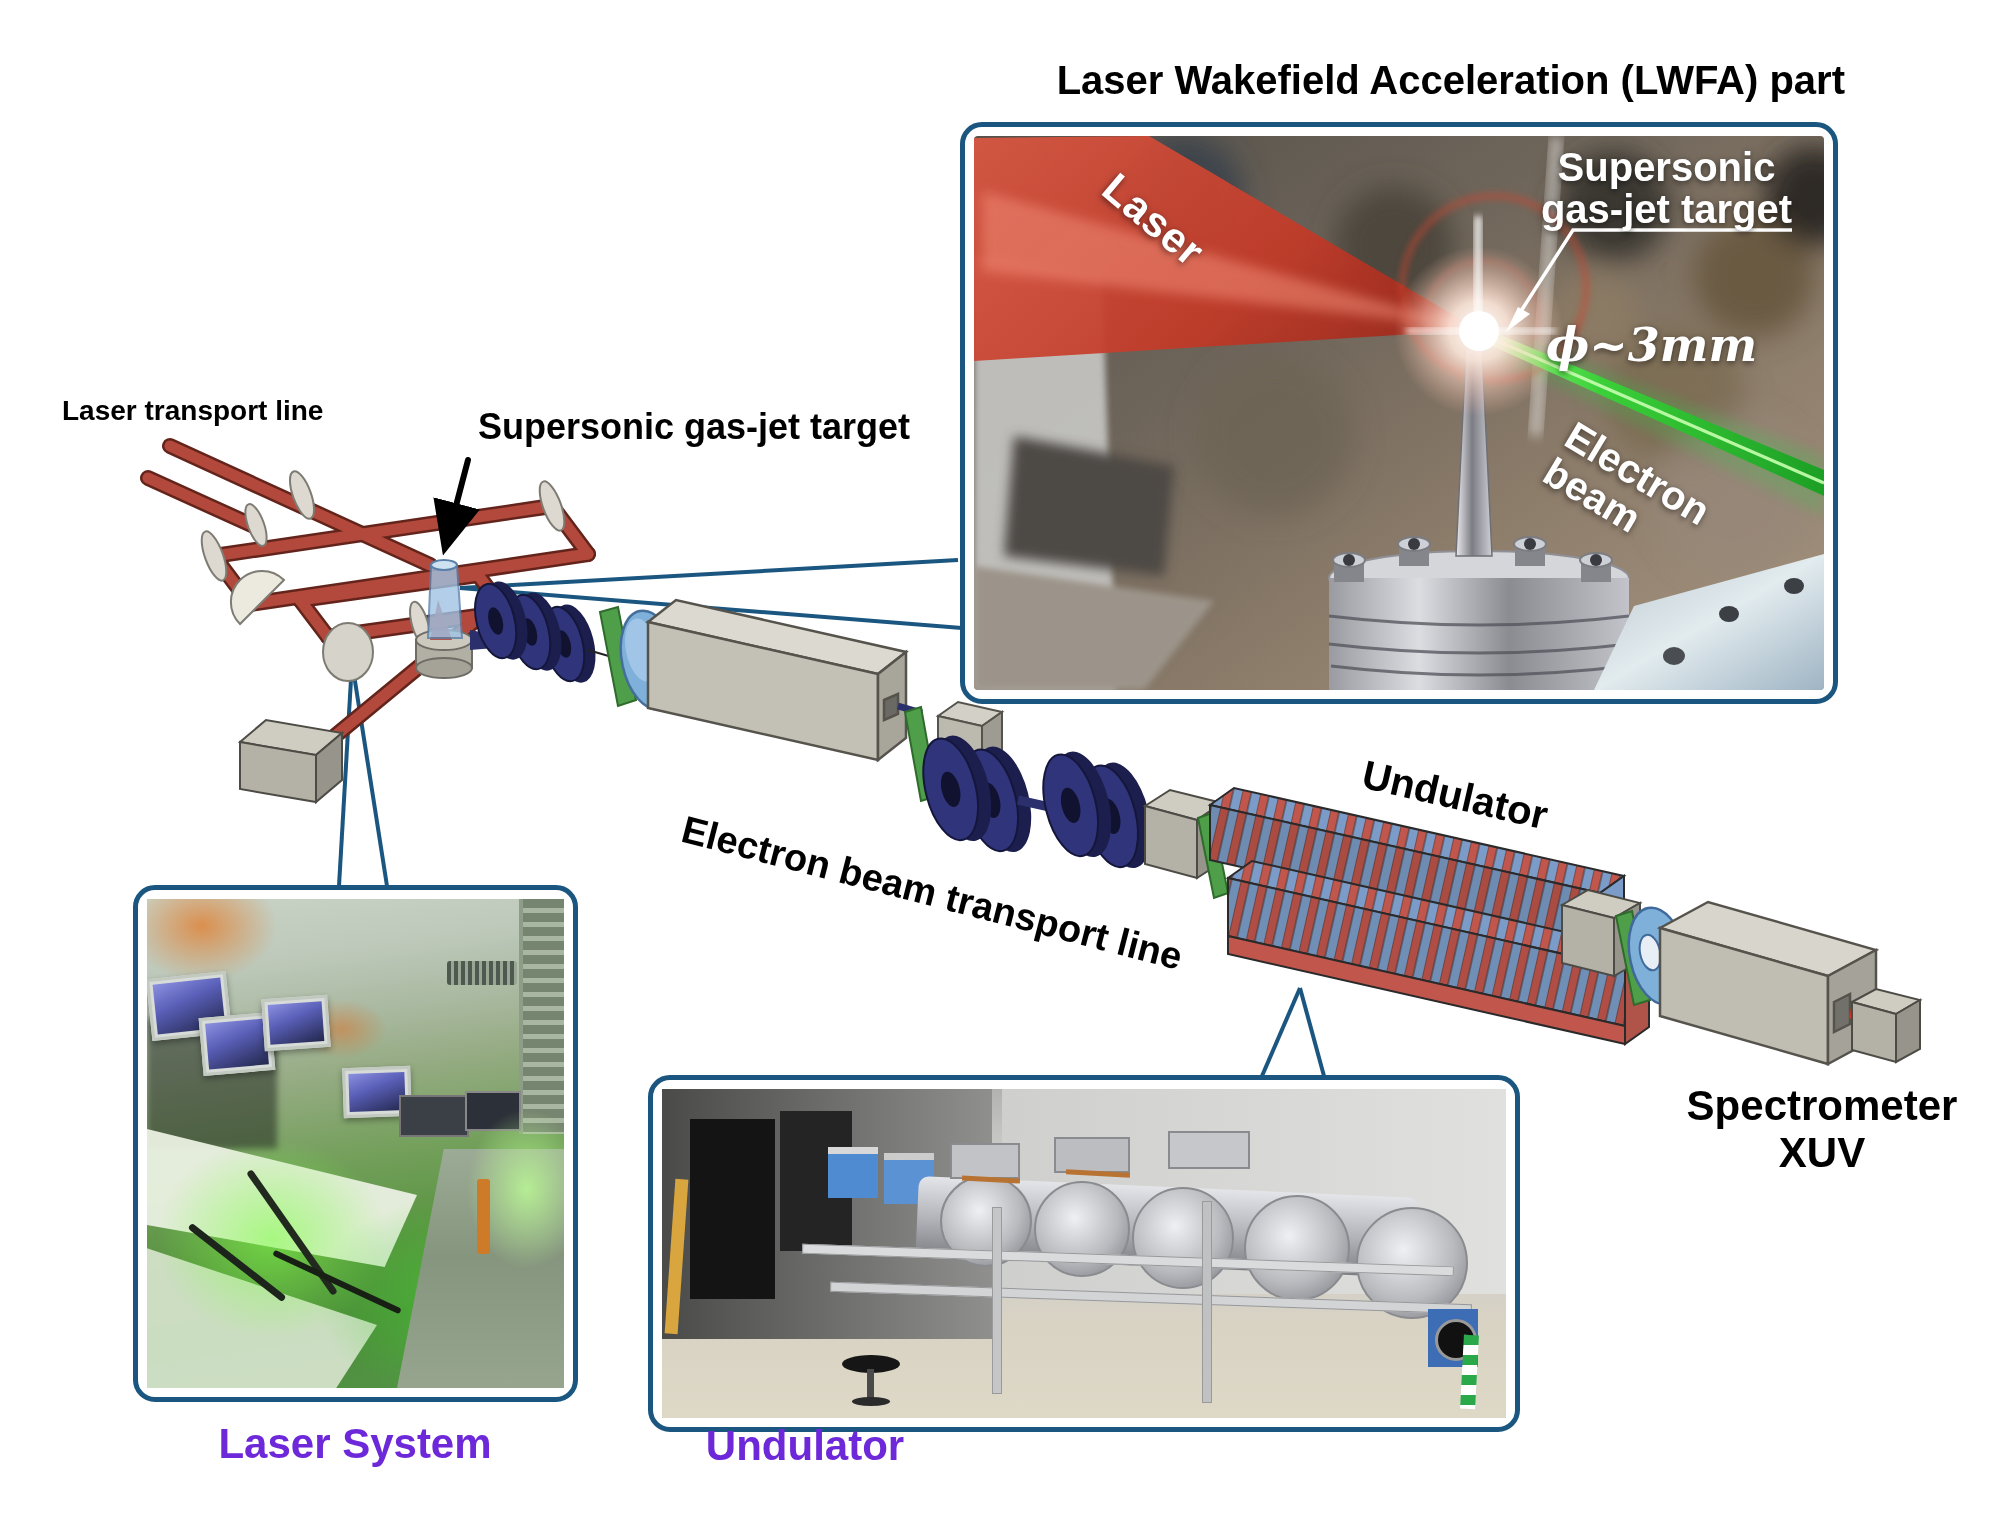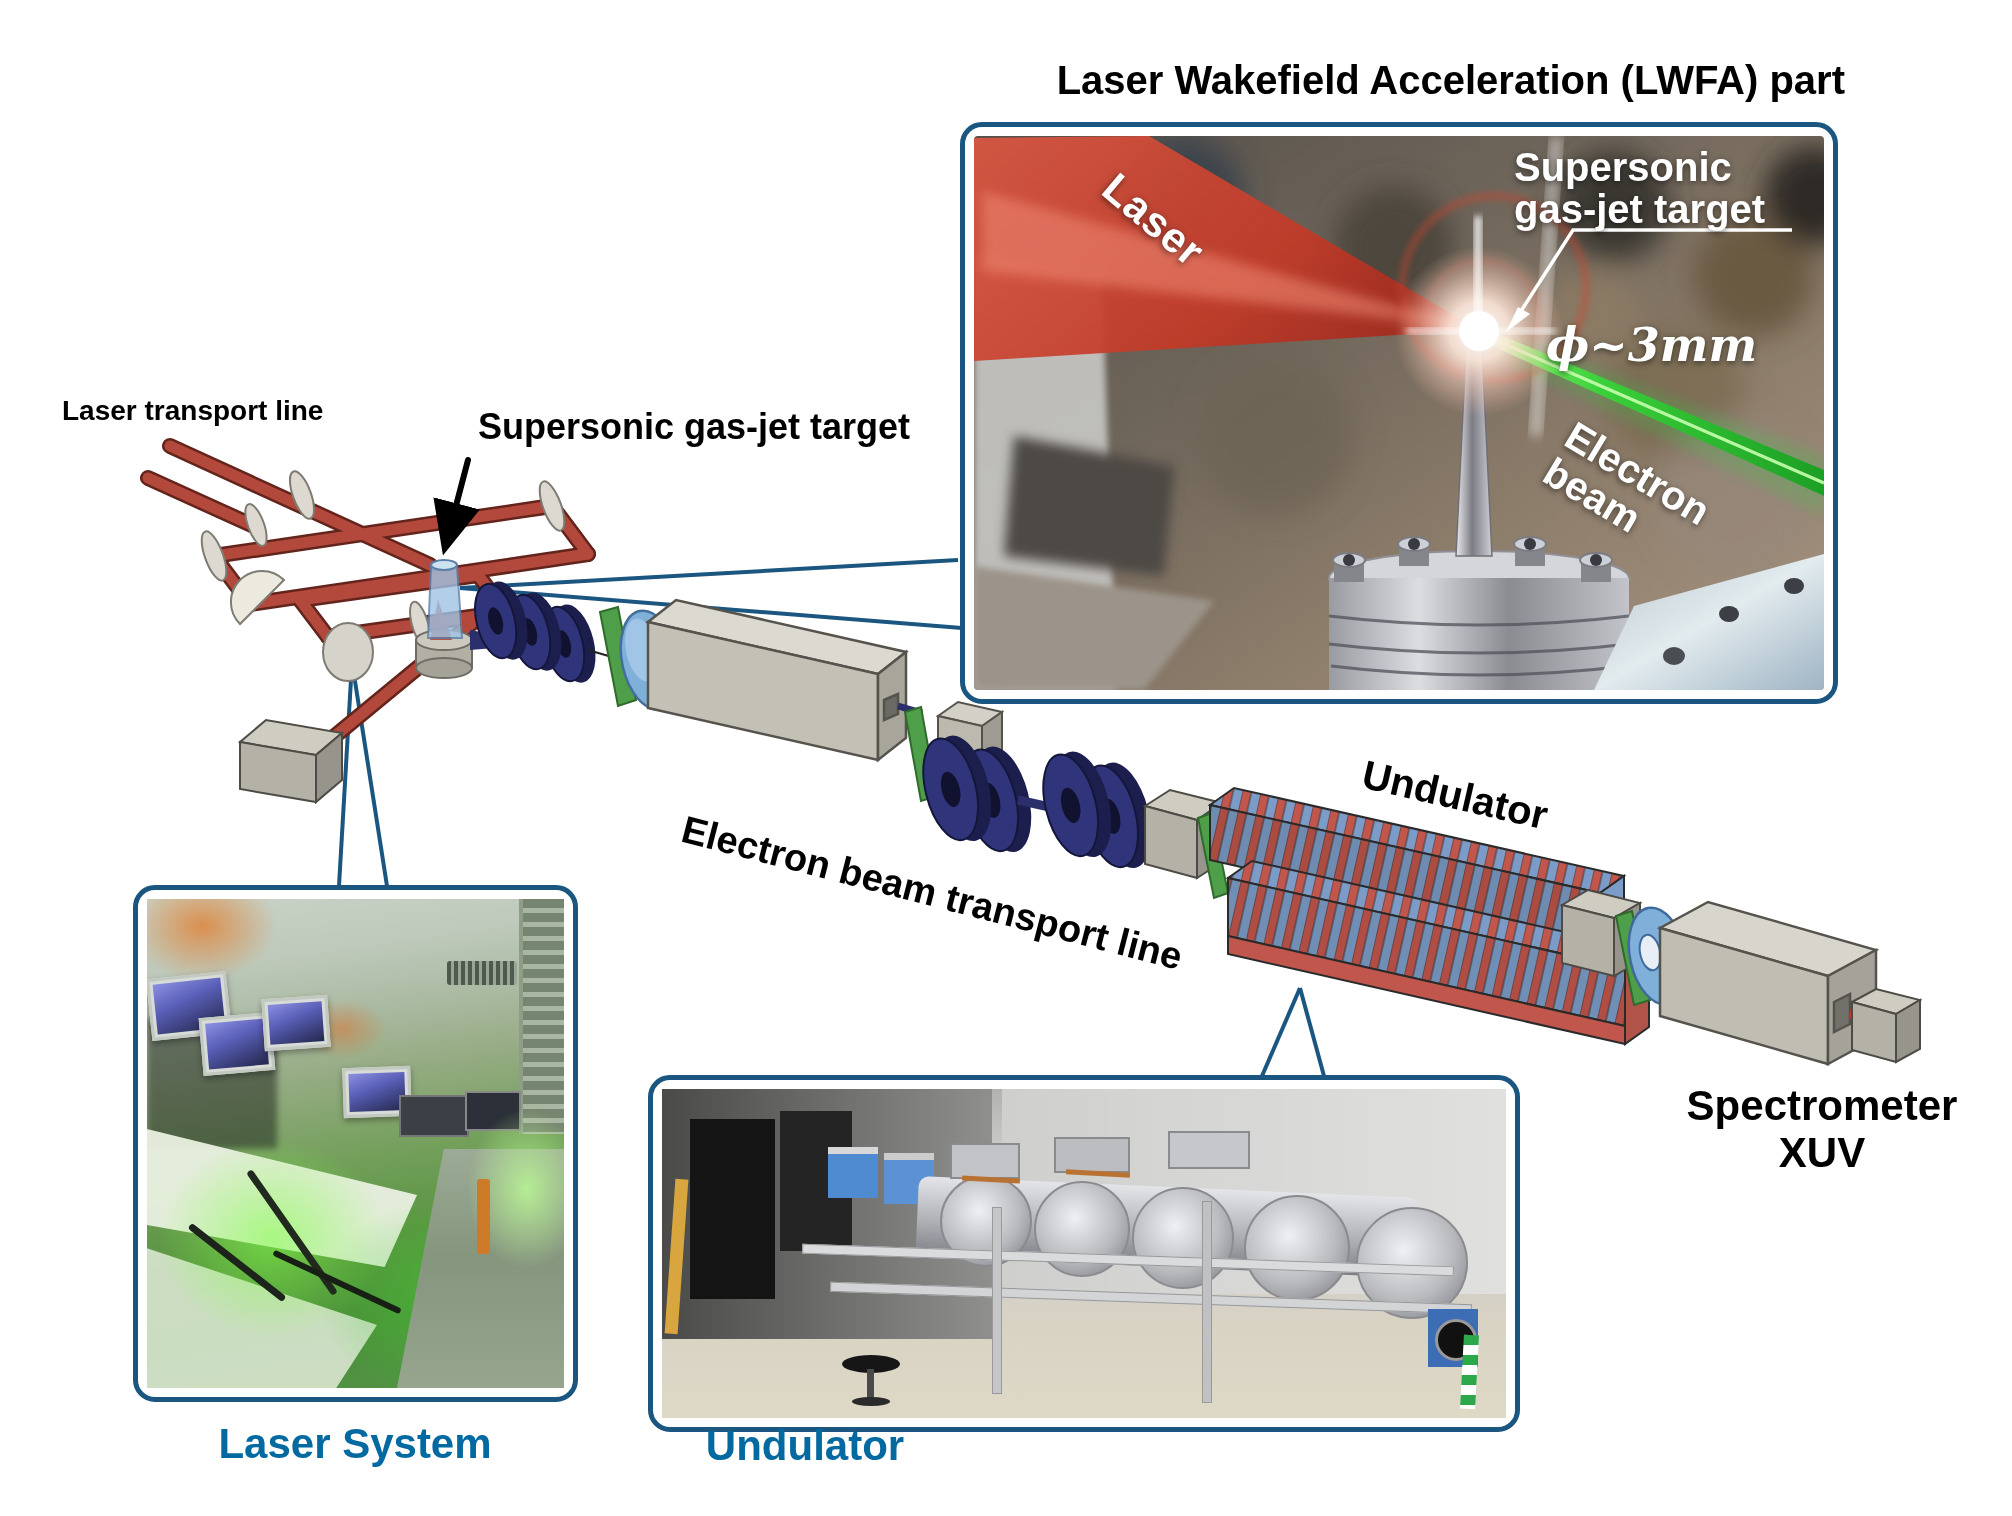--- a/index.html
+++ b/index.html
@@ -7,36 +7,36 @@
           font-family:"Liberation Sans","DejaVu Sans",sans-serif;}
   .abs{position:absolute;}
   
   .fig-title{left:955px;top:58px;width:890px;text-align:right;font-size:40px;font-weight:bold;color:#000;}
   .lbl{font-weight:bold;color:#000;white-space:nowrap;}
   .lbl-laser-line{left:62px;top:395px;font-size:28px;}
   .lbl-gasjet{left:478px;top:406px;font-size:36px;}
   .lbl-ebeam{left:688px;top:808px;font-size:38px;transform:rotate(14.5deg);transform-origin:left top;}
   .lbl-und-schem{left:1368px;top:752px;font-size:40px;transform:rotate(13deg);transform-origin:left top;}
   .lbl-xuv{left:1672px;top:1082px;width:300px;text-align:center;font-size:42px;font-weight:bold;line-height:1.12;}
-  .caption{font-size:42px;font-weight:bold;color:#0369a1;text-align:center;}
+  .caption{font-size:42px;font-weight:bold;color:#6d28d9;text-align:center;}
   .cap-laser{left:135px;top:1420px;width:440px;}
   .cap-und{left:650px;top:1422px;width:310px;}
   
   .inset{border:5px solid #1a567f;border-radius:22px;background:#ffffff;box-sizing:border-box;}
   .inset-lwfa{left:960px;top:122px;width:878px;height:582px;}
   .inset-laser{left:133px;top:885px;width:445px;height:517px;}
   .inset-und{left:648px;top:1075px;width:872px;height:357px;}
   .photo{position:absolute;overflow:hidden;}
   .ph-lwfa{left:9px;top:9px;width:850px;height:554px;border-radius:4px;}
   .ph-laser{left:9px;top:9px;width:417px;height:489px;}
   .ph-und{left:9px;top:9px;width:844px;height:329px;}
   
   .wlbl{position:absolute;color:#fff;font-weight:bold;text-shadow:0 2px 6px rgba(0,0,0,.55);}
   .w-laser{left:150px;top:28px;font-size:42px;transform:rotate(40deg);transform-origin:left top;letter-spacing:1px;}
-  .w-target{left:540px;top:10px;width:305px;text-align:left;font-size:40px;line-height:1.05;}
+  .w-target{left:540px;top:10px;width:305px;text-align:center;font-size:40px;line-height:1.05;}
   .w-phi{left:572px;top:182px;font-size:46px;font-family:"DejaVu Serif","Liberation Serif",serif;
          font-style:italic;font-weight:bold;}
   .w-ebeam{left:606px;top:278px;font-size:40px;line-height:1.05;transform:rotate(31deg);transform-origin:left top;}
   
   .ls-base{left:0;top:0;width:100%;height:100%;
     background:linear-gradient(172deg,#c9d3c7 0%,#bec9bb 14%,#aab9a1 26%,#93aa80 38%,#74a05c 52%,#589340 68%,#4b8d39 82%,#549347 100%);}
   .ls-orange{left:-20px;top:-28px;width:150px;height:110px;border-radius:50%;
     background:radial-gradient(closest-side,rgba(226,122,40,.75),rgba(226,122,40,0));}
   .ls-orange2{left:150px;top:100px;width:90px;height:60px;border-radius:50%;
     background:radial-gradient(closest-side,rgba(220,110,40,.5),rgba(220,110,40,0));}

